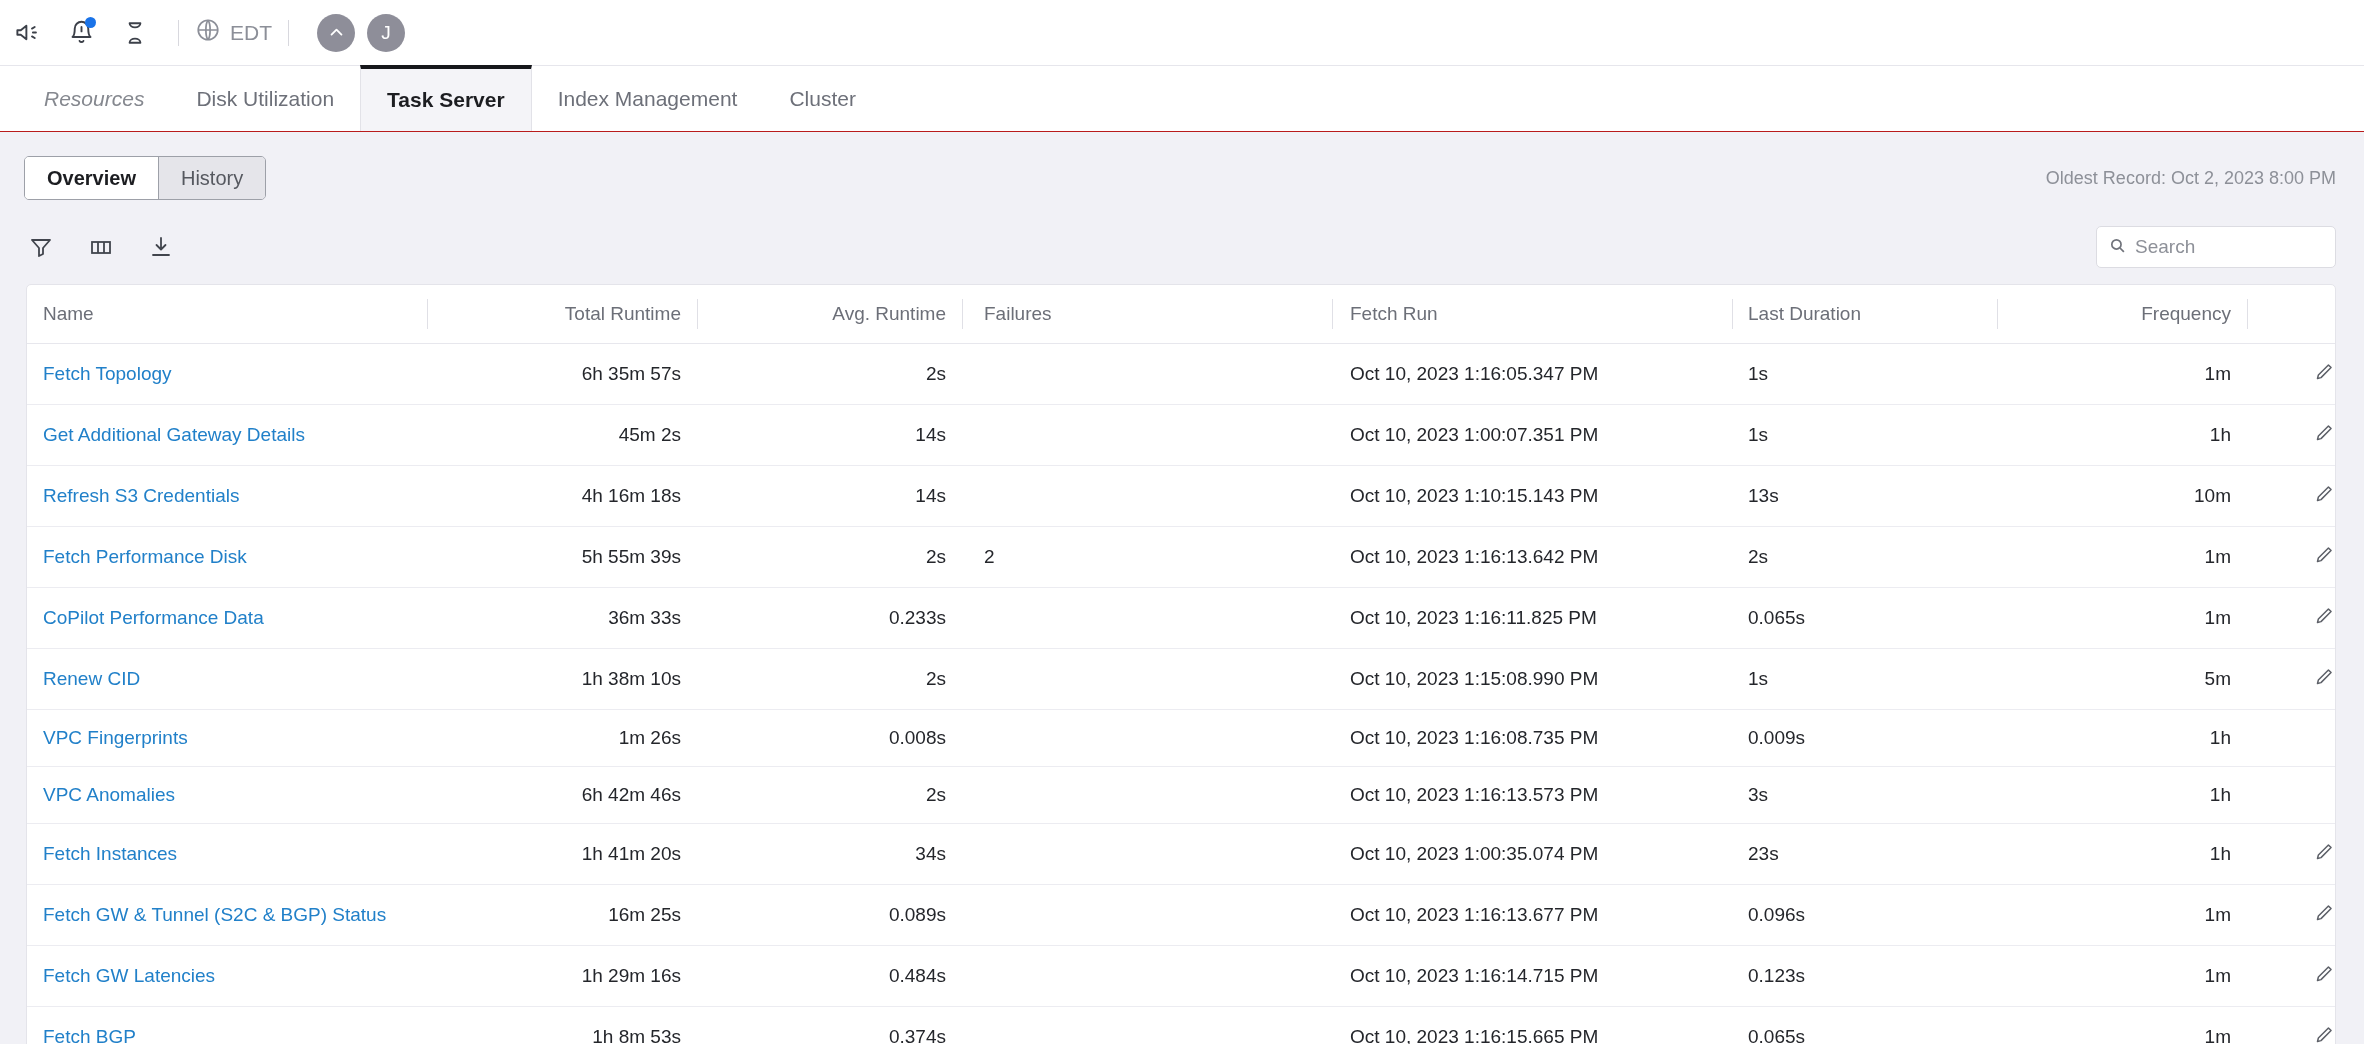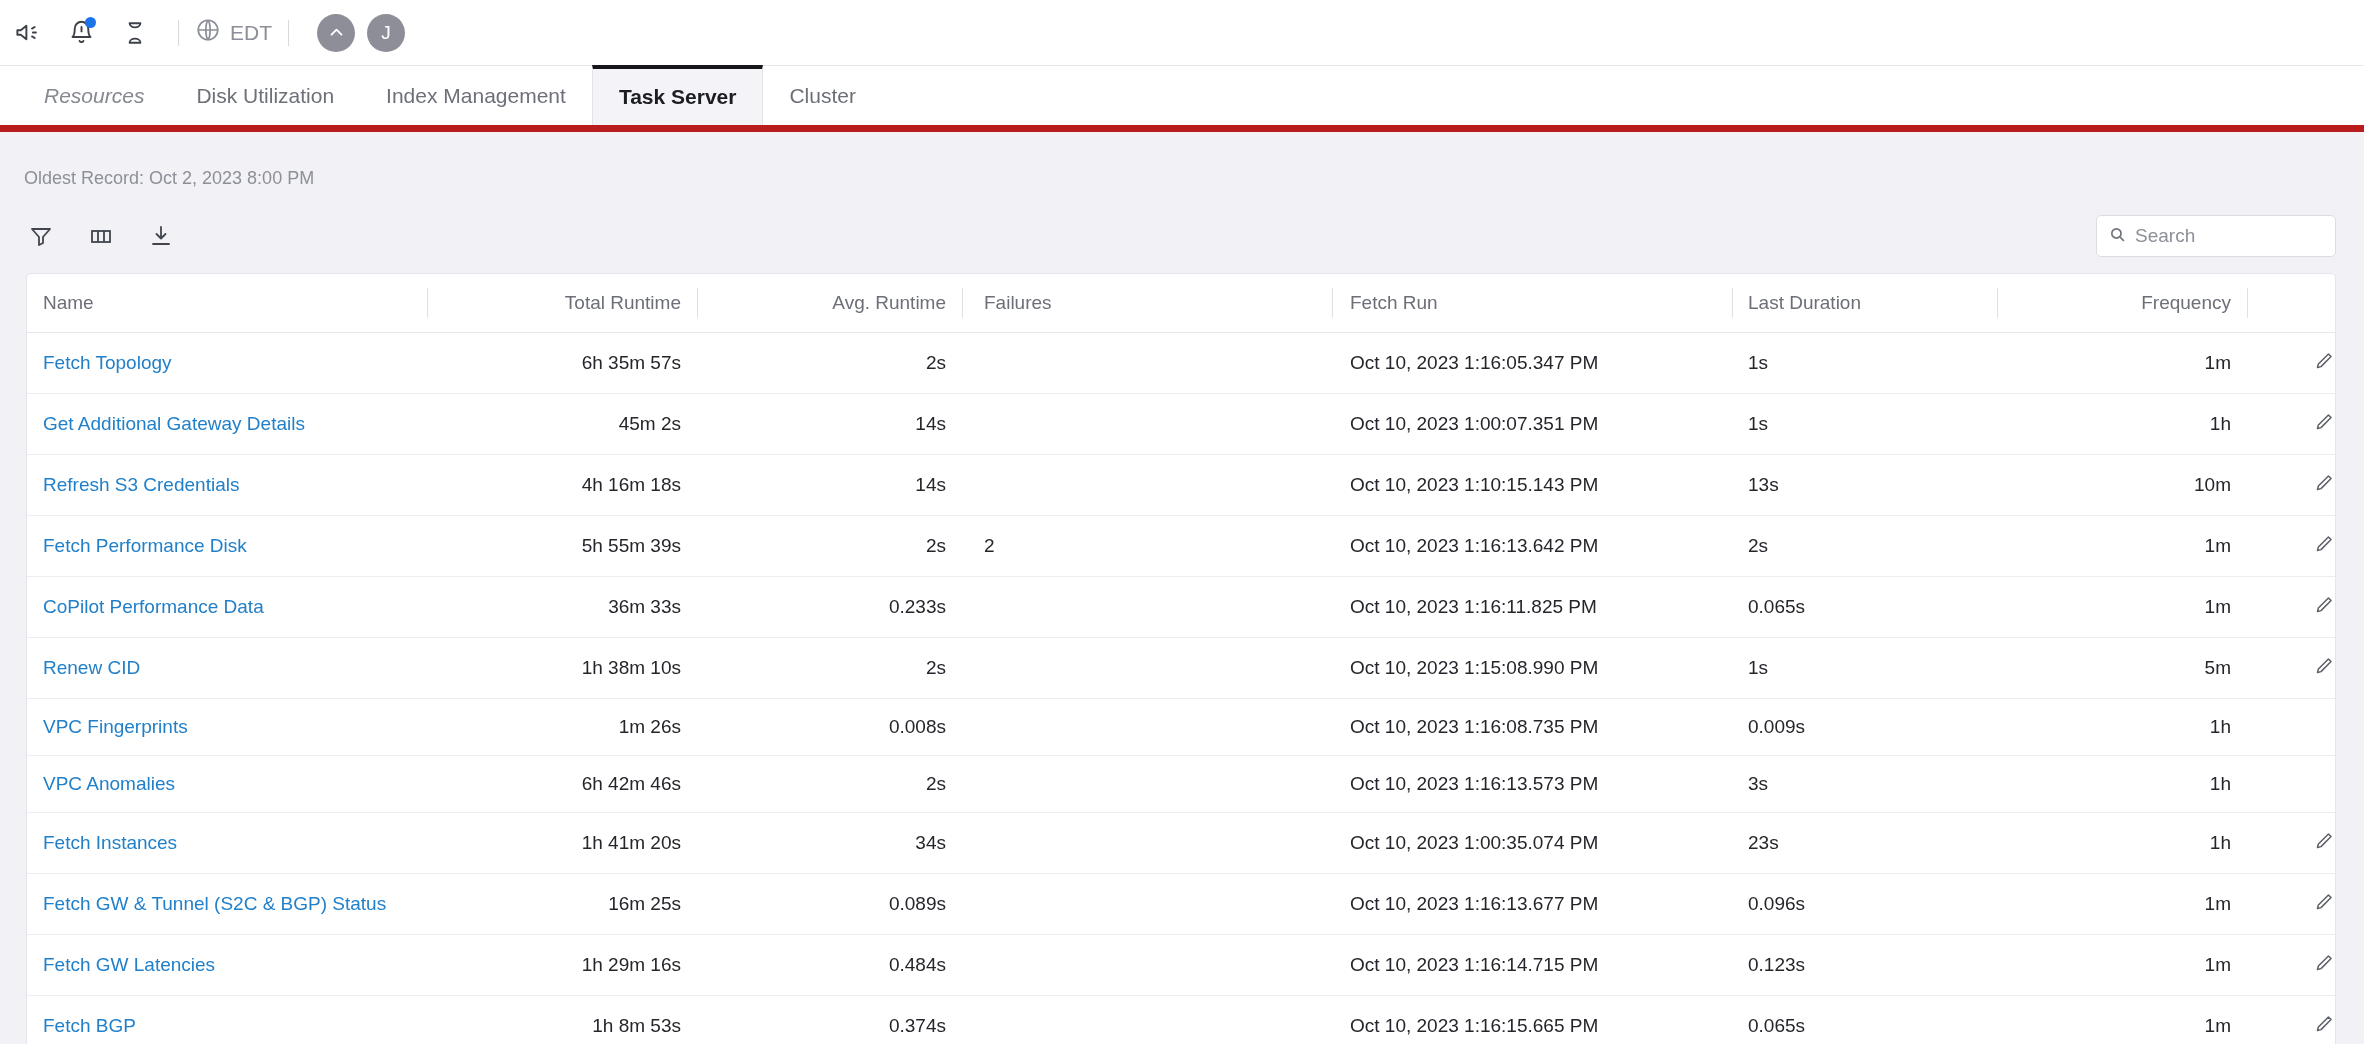--- a/index.html
+++ b/index.html
@@ -39,21 +39,21 @@
     font-size: 19px; margin-left: 12px;
   }
   .avatar.dark { background: #8e8e99; }
   .avatar.user { background: #8e8e99; font-weight: 400; }
 
   
   .navtabs {
     height: 66px; background: #ffffff;
     display: flex; align-items: stretch;
     padding-left: 18px;
-    border-bottom: 7px solid #b91c1c;
+    border-bottom: 1px solid #b91c1c;
   }
   .navtab {
     padding: 0 26px;
     display: flex; align-items: center;
     font-size: 21px; color: #6d7079;
     position: relative;
   }
   .navtab.italic { font-style: italic; color: #85888f; }
   .navtab.active {
     background: #f4f4f8;
@@ -189,26 +189,30 @@
       </svg>
     </div>
 
     <div class="avatar user">J</div>
   </div>
 </div>
 
 <div class="navtabs">
   <div class="navtab italic">Resources</div>
   <div class="navtab">Disk Utilization</div>
+  <div class="navtab active">Task Server</div>
   <div class="navtab">Index Management</div>
-  <div class="navtab active">Task Server</div>
   <div class="navtab">Cluster</div>
 </div>
 
 <div class="subhead">
+  <div class="segmented">
+    <div class="seg active">Overview</div>
+    <div class="seg">History</div>
+  </div>
   <div class="oldest">Oldest Record: Oct 2, 2023 8:00 PM</div>
 </div>
 
 <div class="toolrow">
   <div class="tools">
     <div class="tool">
       <svg width="24" height="24" viewBox="0 0 24 24" fill="none" stroke="currentColor" stroke-width="1.8" stroke-linejoin="round" stroke-linecap="round">
         <path d="M3 5h18l-7 8v6l-4 2v-8z"></path>
       </svg>
     </div>

